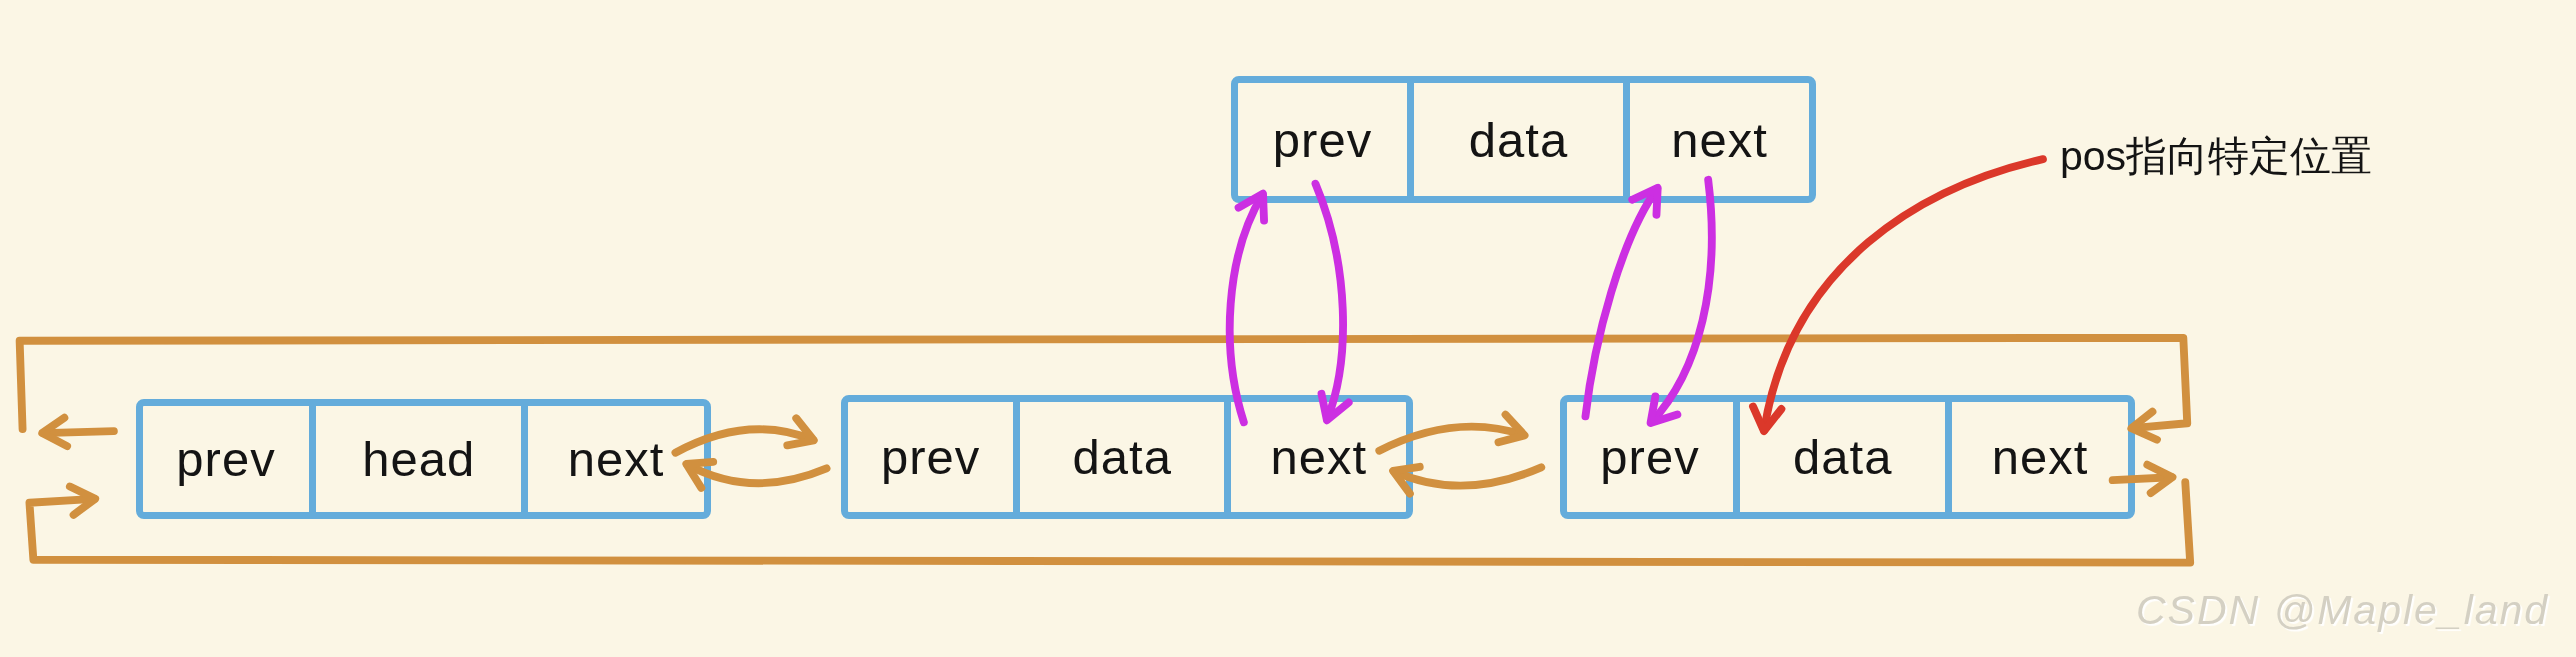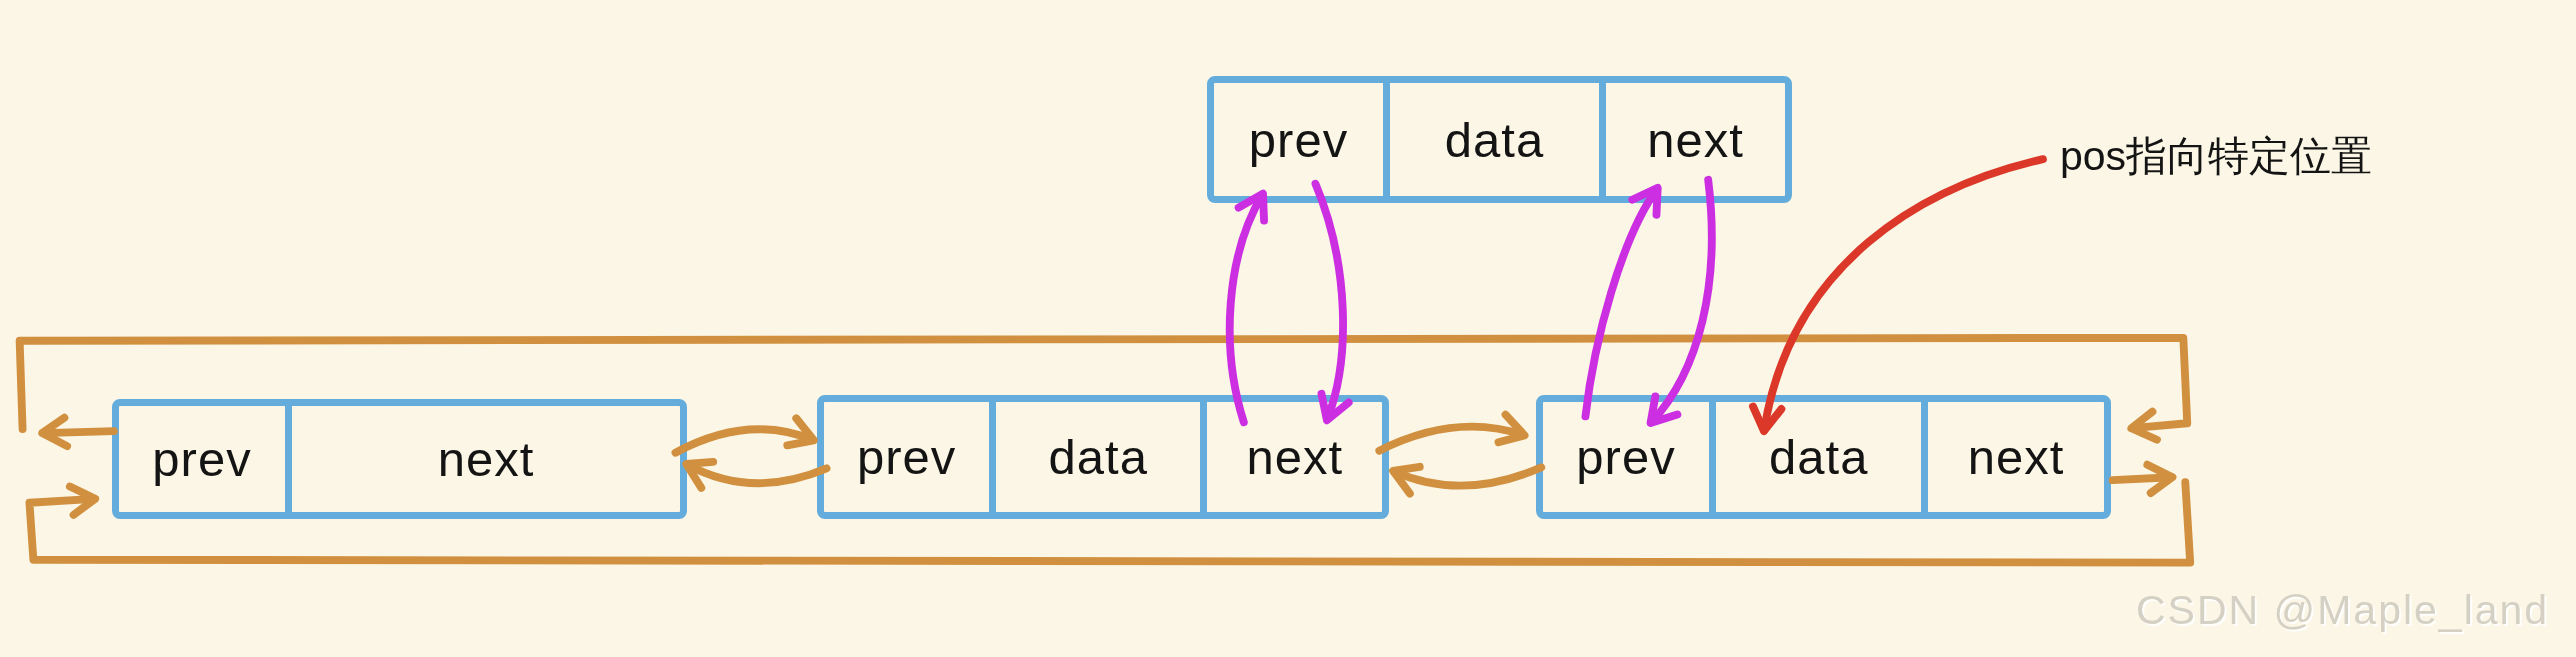--- a/index.html
+++ b/index.html
@@ -14,20 +14,21 @@
     background: var(--bg, #FBF6E5);
     font-family: "Liberation Sans", "DejaVu Sans", sans-serif;
   }
   .node {
     position: absolute;
     display: flex;
     box-sizing: border-box;
     border: 7.9px solid var(--blue, #64ACDB);
     border-radius: 7.9px;
     z-index: 1;
+    margin-left: 24px;
   }
   .cell {
     display: flex;
     align-items: center;
     justify-content: center;
     font-size: 49px;
     color: var(--ink, #141414);
     letter-spacing: 1px;
   }
   .cell.c0 { flex: 0 0 29.6%; }
@@ -69,20 +70,21 @@
   #watermark {
     position: absolute;
     left: 2136px;
     top: 587px;
     font-size: 41px;
     letter-spacing: 2px;
     color: var(--watermark_gray, #D4D0C3);
     text-shadow: 2px 2px 1px rgba(255,255,255,0.95);
     white-space: nowrap;
     z-index: 2;
+    font-style: italic;
   }
 </style>
 </head>
 <body>
 
 <svg id="arrows-layer" width="2576" height="658" viewBox="0 0 2624 670" xmlns="http://www.w3.org/2000/svg">
   <defs>
     <marker id="ah-orange" viewBox="0 0 44 44" refX="33" refY="22" markerWidth="44" markerHeight="44" markerUnits="userSpaceOnUse" orient="auto">
       <path class="s-orange" d="M9 8 L34 22 L11 37" fill="none" stroke-width="8" stroke-linecap="round" stroke-linejoin="round"></path>
     </marker>
@@ -113,20 +115,21 @@
 </svg>
 
 <div class="node" id="node-floating">
   <span class="cell c0">prev</span>
   <span class="cell c1">data</span>
   <span class="cell c2">next</span>
 </div>
 
 <div class="node" id="node-head">
   <span class="cell c0">prev</span>
+  <span class="cell c1">head</span>
   <span class="cell c2">next</span>
 </div>
 
 <div class="node" id="node-middle">
   <span class="cell c0">prev</span>
   <span class="cell c1">data</span>
   <span class="cell c2">next</span>
 </div>
 
 <div class="node" id="node-pos">

